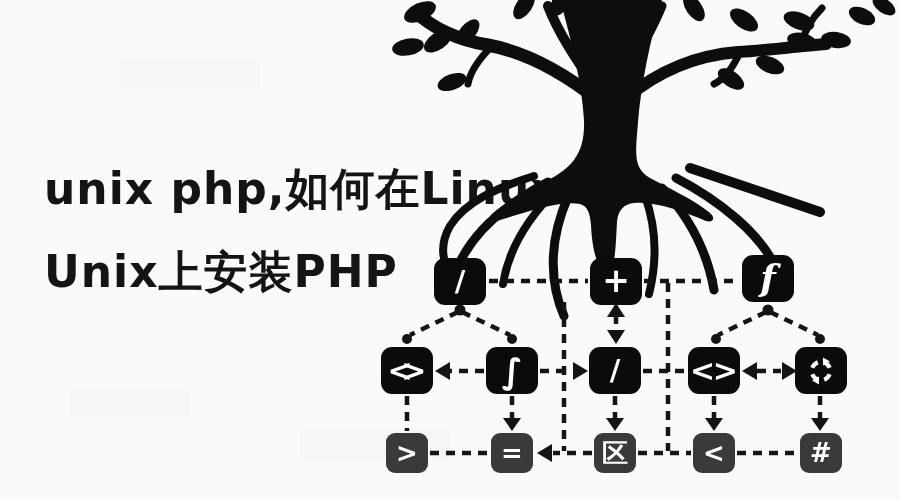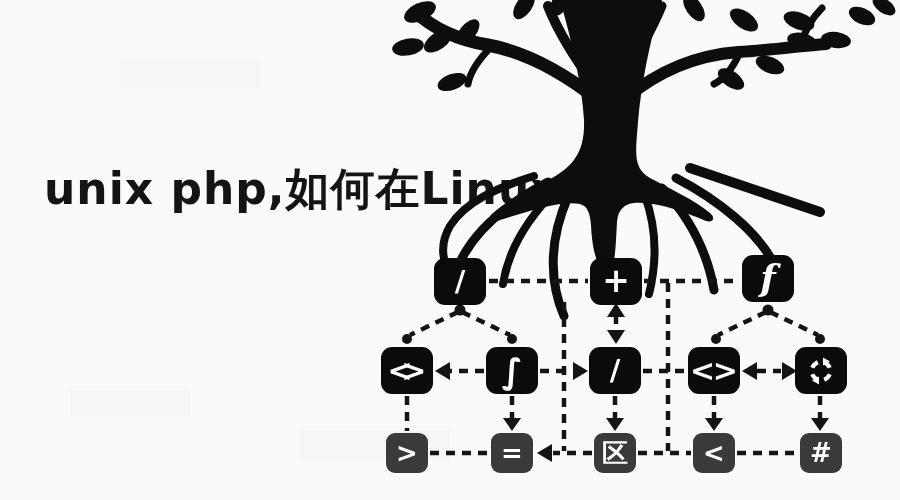--- a/index.html
+++ b/index.html
@@ -54,20 +54,21 @@
 </head>
 <body>
 
 <div class="canvas">
 
   <div class="artifact" style="left:70px;top:390px;width:120px;height:26px;"></div>
   <div class="artifact" style="left:300px;top:430px;width:150px;height:30px;"></div>
   <div class="artifact" style="left:120px;top:60px;width:140px;height:28px;"></div>
 
   <div id="title1" class="title-line">unix php,如何在Linux/</div>
+  <div id="title2" class="title-line">Unix上安装PHP</div>
 
   <svg id="tree-layer" class="layer" viewBox="0 0 900 500">
     <g fill="#0d0d0d" stroke="none">
 
       <path d="M560,0
                C572,42 582,85 584,120
                C585,150 575,165 552,178
                C530,190 505,202 492,214
                C488,218 490,223 497,221
                C526,212 560,200 580,204

